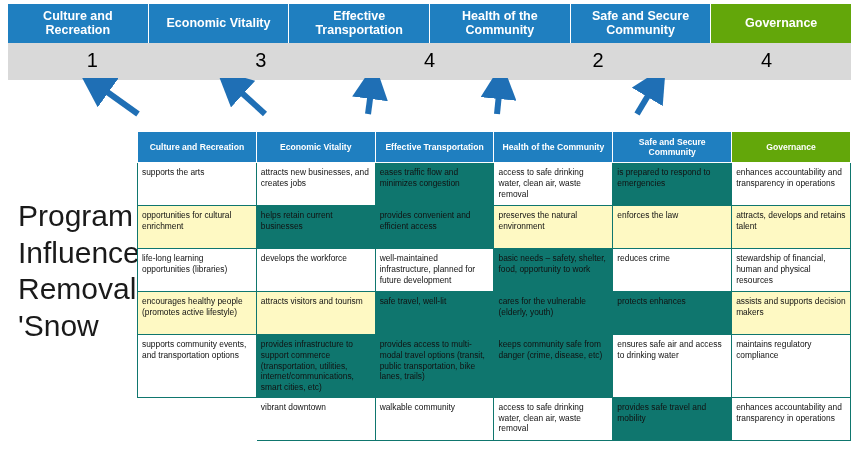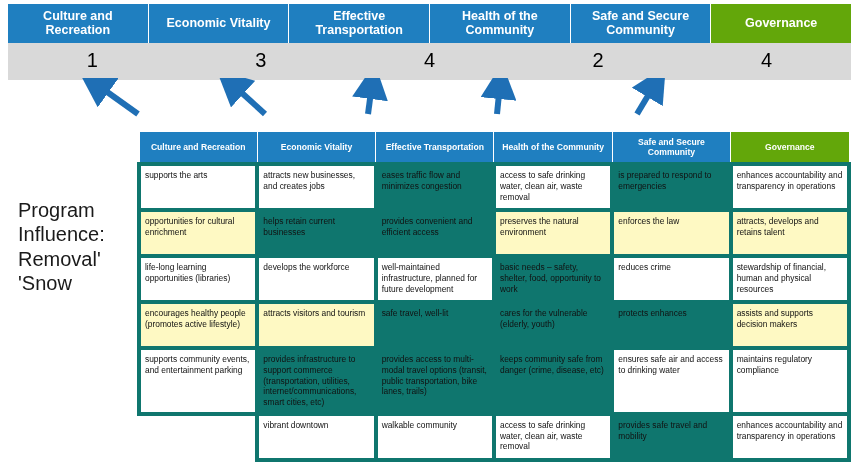--- a/index.html
+++ b/index.html
@@ -69,21 +69,21 @@
     height: 55px;
     pointer-events: none;
   }
 
   
   .caption {
     position: absolute;
     left: 18px;
     top: 198px;
     width: 118px;
-    font-size: 20px;
+    font-size: 30px;
     color: #1a1a1a;
     line-height: 1.22;
     text-align: left;
   }
 
   
   .matrix {
     position: absolute;
     left: 137px;
     top: 131px;
@@ -104,21 +104,21 @@
     vertical-align: middle;
   }
   .matrix th.gov {
     background: #63a70a;
   }
   .matrix td {
     font-size: 8.4px;
     color: #111111;
     vertical-align: top;
     padding: 4px 4px;
-    border: 4px solid #0f766e;
+    border: 1px solid #0f766e;
     background: #ffffff;
     line-height: 1.28;
     height: 34px;
   }
   .matrix tr.alt td {
     background: #fef9c3;
   }
   .matrix td.hl,
   .matrix tr.alt td.hl {
     background: #0f766e;
@@ -211,21 +211,21 @@
       </tr>
       <tr class="alt">
         <td>encourages healthy people (promotes active lifestyle)</td>
         <td>attracts visitors and tourism</td>
         <td class="hl">safe travel, well-lit</td>
         <td class="hl">cares for the vulnerable (elderly, youth)</td>
         <td class="hl">protects enhances</td>
         <td>assists and supports decision makers</td>
       </tr>
       <tr>
-        <td>supports community events, and entertainment parking</td>
+        <td>supports community events, and transportation options</td>
         <td class="hl">provides infrastructure to support commerce (transportation, utilities, internet/communications, smart cities, etc)</td>
         <td class="hl">provides access to multi-modal travel options (transit, public transportation, bike lanes, trails)</td>
         <td class="hl">keeps community safe from danger (crime, disease, etc)</td>
         <td>ensures safe air and access to drinking water</td>
         <td>maintains regulatory compliance</td>
       </tr>
       <tr>
         <td class="empty"></td>
         <td>vibrant downtown</td>
         <td>walkable community</td>

